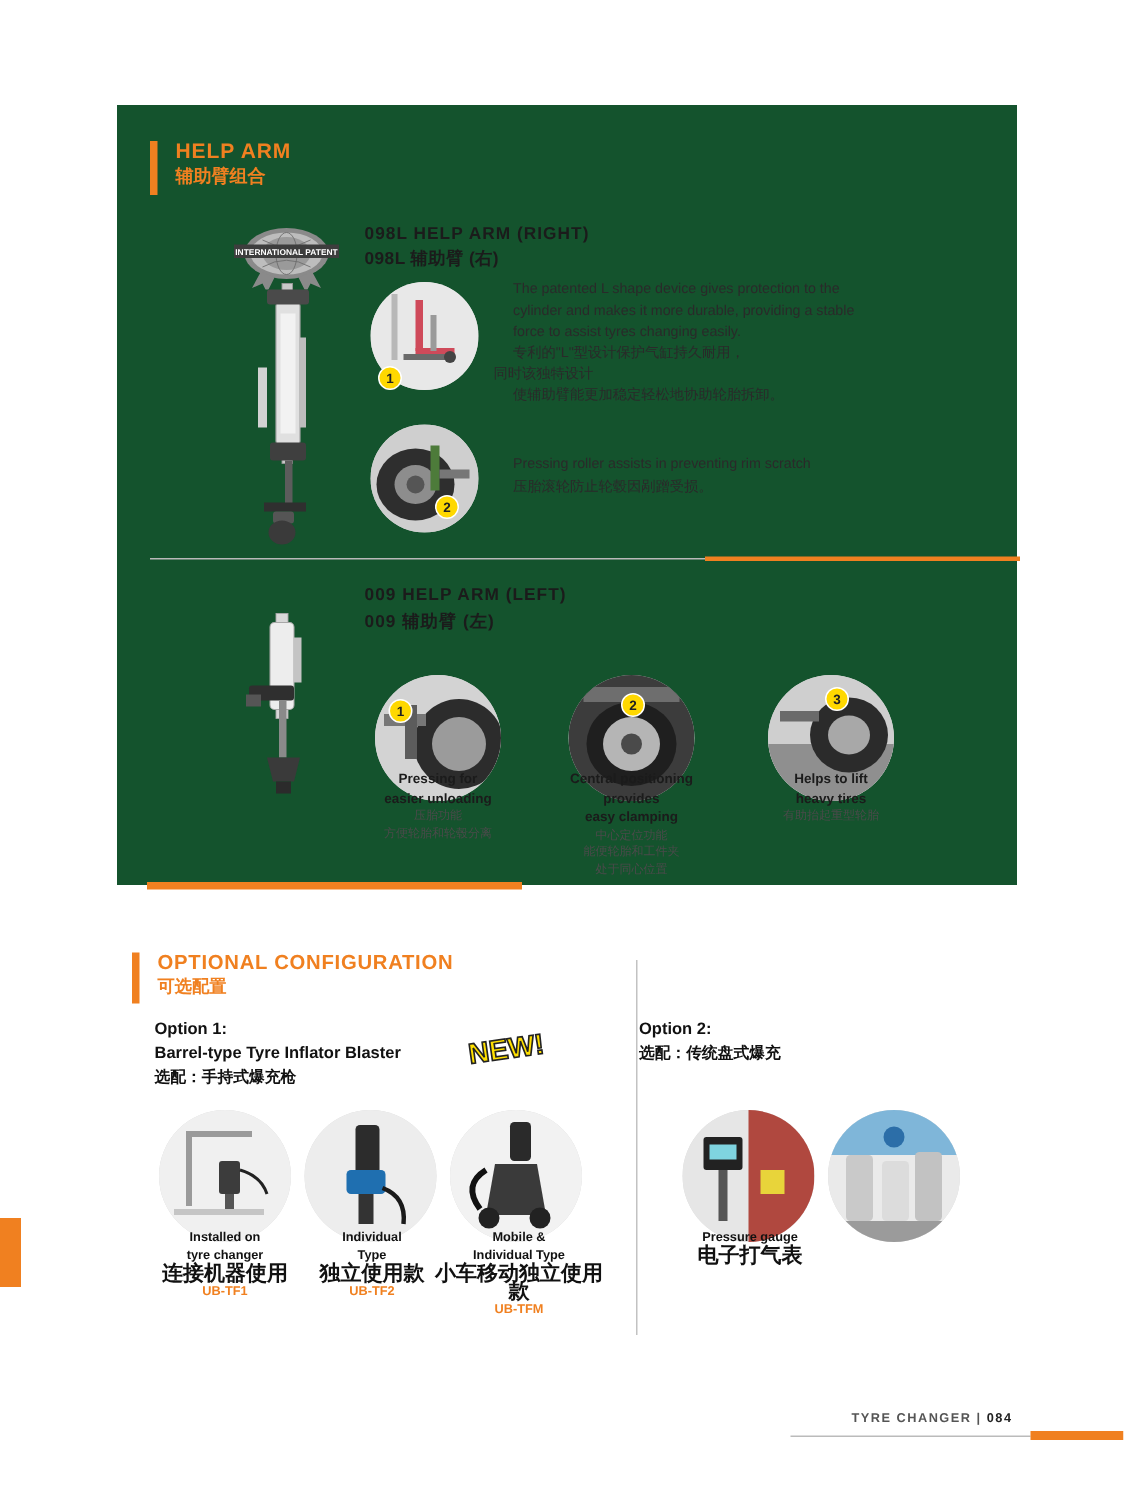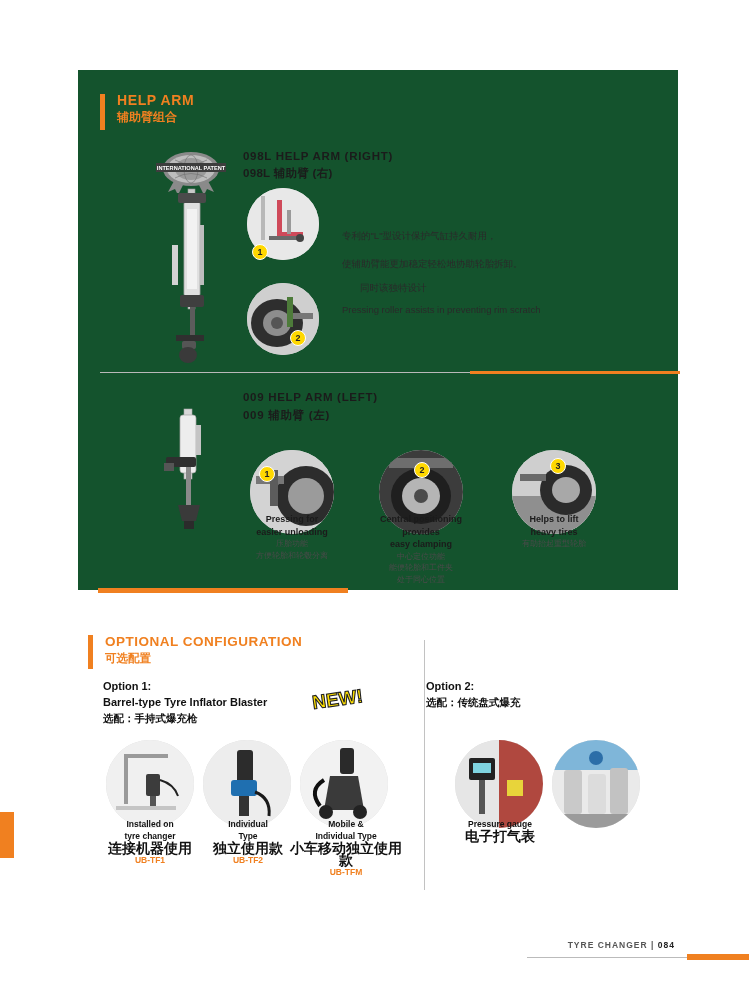--- a/index.html
+++ b/index.html
@@ -318,40 +318,44 @@
         <rect x="30" y="12" width="5" height="34" fill="#cf4a5a"></rect>
         <rect x="30" y="44" width="26" height="5" fill="#cf4a5a"></rect>
         <rect x="22" y="48" width="34" height="4" fill="#6a6a6a"></rect>
         <rect x="40" y="22" width="4" height="24" fill="#9a9a9a"></rect>
         <circle cx="53" cy="50" r="4" fill="#444"></circle>
       </svg>
     </div>
   </div>
   <div class="badge-num" style="left:252px; top:244px;">1</div>
 
+  <div class="para" style="left:342px; top:186px; width:250px;">
+    <span>The patented L shape device gives protection to the cylinder and makes it more durable, providing a stable force to assist tyres changing easily.</span>
+  </div>
   <div class="para" style="left:342px; top:229px; width:250px;">专利的"L"型设计保护气缸持久耐用，</div>
-  <div class="para" style="left:360px; top:243px; width:250px;margin-top:38px;">同时该独特设计</div>
+  <div class="para" style="left:329px; top:243px; width:250px;">同时该独特设计</div>
   <div class="para" style="left:342px; top:257px; width:250px;">使辅助臂能更加稳定轻松地协助轮胎拆卸。</div>
 
   <div class="thumb" style="left:247px; top:283px; width:72px; height:72px;">
     <div class="inner">
       <svg width="72" height="72" viewBox="0 0 72 72">
         <rect width="72" height="72" fill="#cfcfcf"></rect>
         <ellipse cx="30" cy="40" rx="26" ry="24" fill="#2e2e2e"></ellipse>
         <ellipse cx="30" cy="40" rx="14" ry="13" fill="#8d8d8d"></ellipse>
         <ellipse cx="30" cy="40" rx="6" ry="6" fill="#555"></ellipse>
         <rect x="40" y="14" width="6" height="30" fill="#4d7b3a"></rect>
         <rect x="46" y="30" width="20" height="6" fill="#777"></rect>
         <circle cx="58" cy="44" r="7" fill="#d8d800" opacity="0.0"></circle>
       </svg>
     </div>
   </div>
   <div class="badge-num" style="left:290px; top:330px;">2</div>
 
   <div class="para" style="left:342px; top:303px; width:260px;">Pressing roller assists in preventing rim scratch</div>
+  <div class="para" style="left:342px; top:318px; width:260px;">压胎滚轮防止轮毂因剐蹭受损。</div>
 
   <div class="divider-line" style="left:100px; top:372px; width:370px;"></div>
   <div class="divider-orange" style="left:470px; top:371px; width:210px;"></div>
 
   <div class="prod-009">
     <svg width="80" height="130" viewBox="0 0 80 130">
       <rect x="34" y="4" width="8" height="70" fill="#d8d8d8" stroke="#a8a8a8" stroke-width="0.6"></rect>
       <rect x="30" y="10" width="16" height="58" rx="3" fill="#ededed" stroke="#a8a8a8" stroke-width="0.7"></rect>
       <rect x="16" y="52" width="30" height="10" rx="2" fill="#2f2f2f"></rect>
       <rect x="14" y="58" width="10" height="8" fill="#555"></rect>

